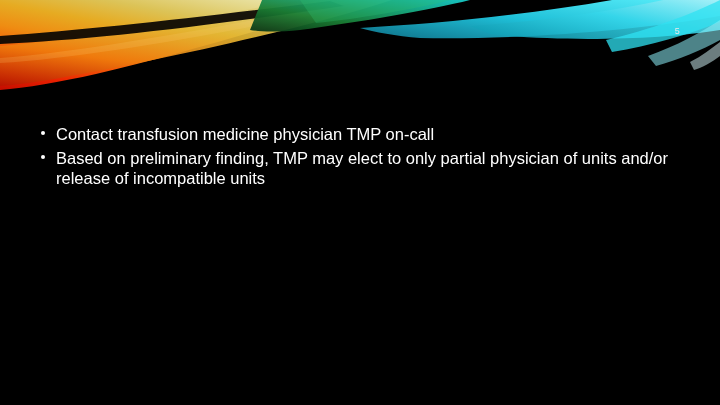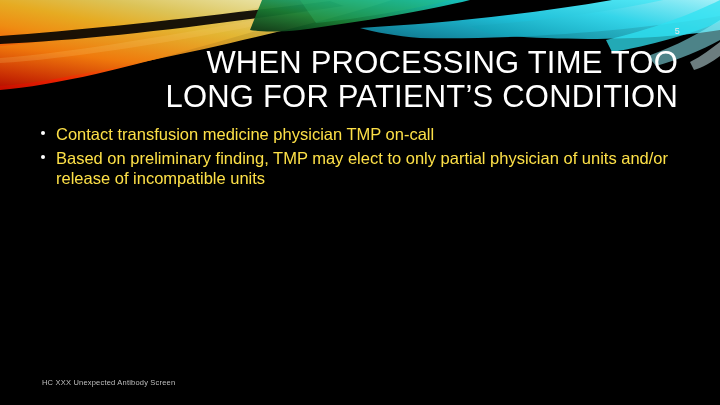--- a/index.html
+++ b/index.html
@@ -58,21 +58,21 @@
   
   #body {
     position: absolute;
     left: 38px;
     right: 30px;
     top: 124px;
   }
   .bullet {
     position: relative;
     padding-left: 18px;
-    color: #fde047;
+    color: #ffffff;
     font-size: 16.5px;
     line-height: 20px;
     margin-bottom: 4px;
   }
   .bullet .dot {
     position: absolute;
     left: 3px;
     top: 7px;
     width: 4px;
     height: 4px;
@@ -159,31 +159,26 @@
 
     <path d="M360,28 C470,22 600,6 690,-16 L720,-10 L720,16 C640,30 520,40 420,38 C396,36 374,32 360,28 Z" fill="url(#cyanGrad)"></path>
     <path d="M470,26 C560,20 650,6 720,-14 L720,30 C660,40 560,42 490,34 Z" fill="url(#cyanGrad2)" opacity="0.88"></path>
     <path d="M606,40 C650,30 692,14 720,0 L720,22 C690,34 650,46 612,52 Z" fill="#2fe2f2" opacity="0.75"></path>
     <path d="M648,56 C676,46 702,32 720,20 L720,40 C702,50 678,60 656,66 Z" fill="#8ceef8" opacity="0.55"></path>
     <path d="M690,62 C702,56 712,48 720,42 L720,56 C712,62 702,68 694,70 Z" fill="#d8fafd" opacity="0.5"></path>
   </svg>
 
   <div id="slide-number">5</div>
 
-  <h1 id="title">
-    <span class="tline">WHEN PROCESSING TIME TOO</span>
-    <span class="tline">LONG FOR PATIENT’S CONDITION</span>
-  </h1>
 
   <div id="body">
     <div class="bullet">
       <span class="dot"></span>
       <span class="btext">Contact transfusion medicine physician TMP on-call</span>
     </div>
     <div class="bullet">
       <span class="dot"></span>
       <span class="btext">Based on preliminary finding, TMP may elect to only partial physician of units and/or release of incompatible units</span>
     </div>
   </div>
 
-  <div id="footer">HC XXX Unexpected Antibody Screen</div>
 
 </div>
 
 </body></html>

